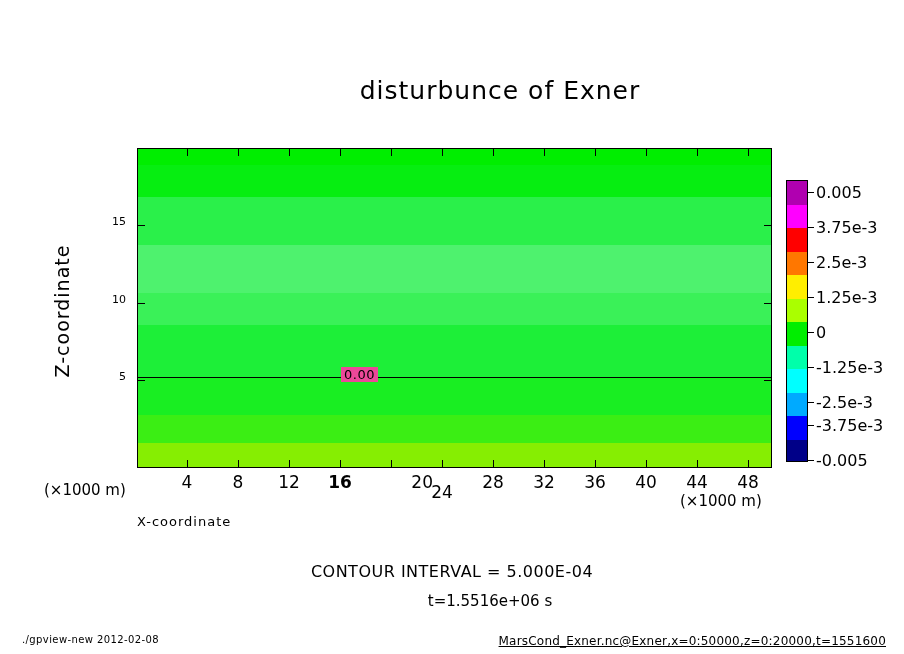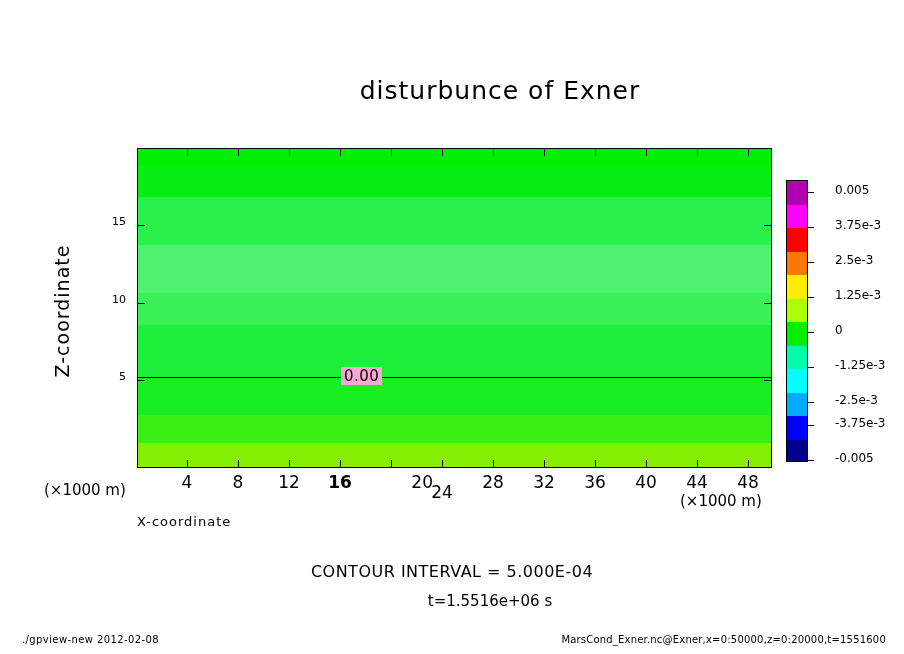--- a/index.html
+++ b/index.html
@@ -38,22 +38,22 @@
   .band { position: absolute; left: 0; width: 100%; }
 
   
   #zero-contour {
     left: 0; top: 228px;
     width: 635px; height: 0;
     border-top: 1.4px solid #000;
   }
   #zero-label {
     left: 203px; top: 218px;
-    font-size: 15px;
-    background: #f9a8d4;
+    font-size: 13px;
+    background: #ec4899;
     padding: 0 3px;
     letter-spacing: 0.5px;
   }
 
   
   .tick-v { position: absolute; width: 0; border-left: 1.2px solid #000; }
   .tick-h { position: absolute; height: 0; border-top: 1.2px solid #000; }
 
   .xlab {
     position: absolute;
@@ -122,37 +122,38 @@
   }
   .cb-seg { width: 100%; }
   .cb-tick {
     position: absolute;
     left: 808px;
     width: 6px; height: 0;
     border-top: 1.2px solid #000;
   }
   .cb-lab {
     position: absolute;
-    left: 835px;
-    font-size: 12px;
+    left: 816px;
+    font-size: 16px;
     margin-top: -9px;
     white-space: nowrap;
   }
 
   
   #footer-left {
     left: 22px; top: 634px;
     font-size: 10px;
     letter-spacing: 0.4px;
   }
   #footer-right {
     right: 18px; top: 634px;
-    font-size: 10px;
+    font-size: 12px;
     letter-spacing: 0.2px;
     text-align: right;
+    text-decoration: underline;
   }
 </style>
 </head>
 <body>
 
 <div class="abs" id="title">disturbunce of Exner</div>
 
 <div class="abs" id="plot-frame">
   <div class="band" style="top:0px;height:16px;background:#00ee00;"></div>
   <div class="band" style="top:16px;height:32px;background:#06ee11;"></div>

